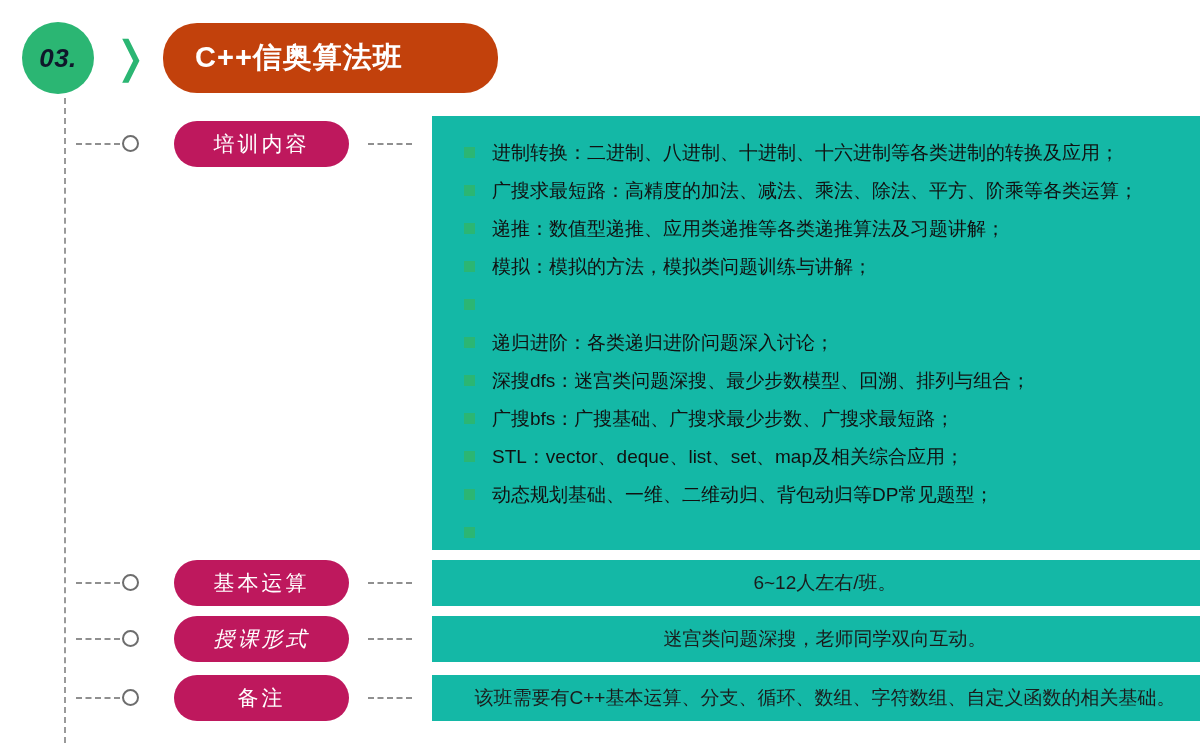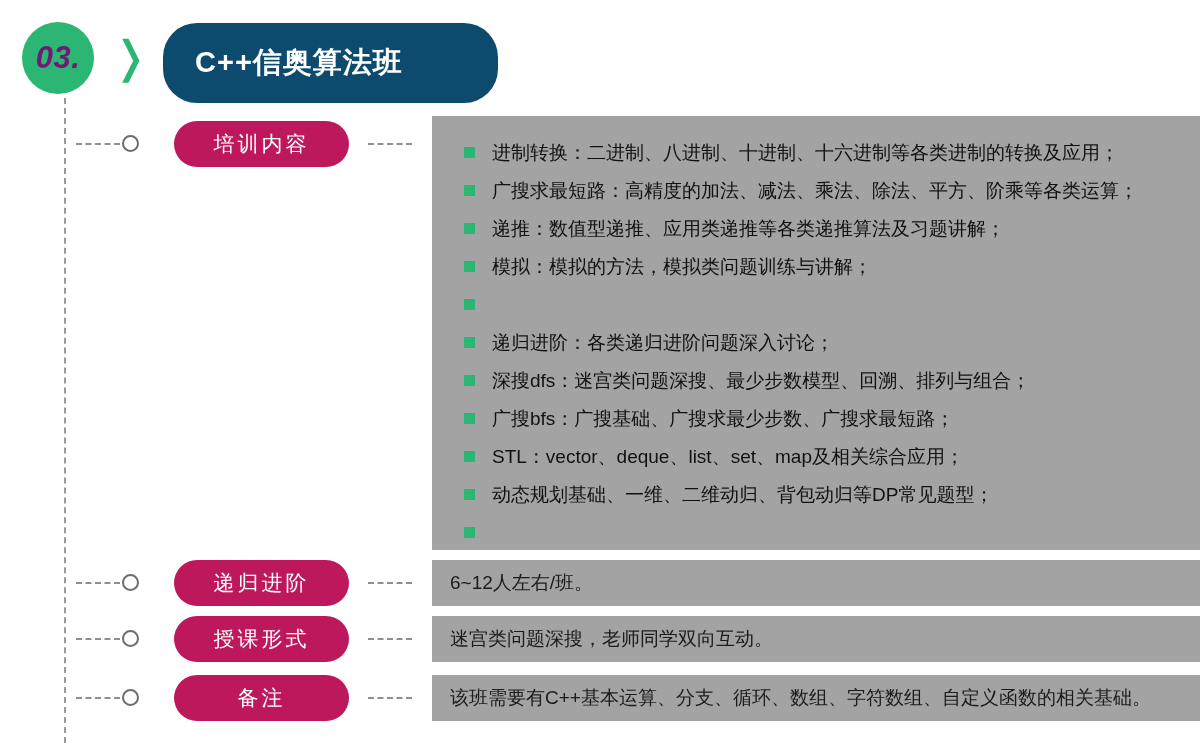--- a/index.html
+++ b/index.html
@@ -24,22 +24,22 @@
     height: 110px;
   }
   .badge-circle {
     position: absolute;
     left: 22px;
     top: 22px;
     width: 72px;
     height: 72px;
     border-radius: 50%;
     background: #2bb673;
-    color: #701a75;
-    font-size: 31px;
+    color: #0f172a;
+    font-size: 26px;
     font-weight: bold;
     font-style: italic;
     display: flex;
     align-items: center;
     justify-content: center;
     letter-spacing: 0.5px;
   }
   .chevron-icon {
     position: absolute;
     left: 112px;
@@ -49,24 +49,24 @@
     color: #2bb673;
     font-size: 44px;
     font-weight: bold;
     line-height: 48px;
     font-family: "DejaVu Sans", sans-serif;
   }
   .title-pill {
     position: absolute;
     left: 163px;
     top: 23px;
-    height: 80px;
+    height: 70px;
     min-width: 335px;
     border-radius: 34px;
-    background: #0c4a6e;
+    background: #c2410c;
     color: #ffffff;
     font-size: 29px;
     font-weight: bold;
     display: flex;
     align-items: center;
     padding: 16px 32px;
     box-sizing: border-box;
     letter-spacing: 1px;
   }
 
@@ -115,22 +115,23 @@
     box-sizing: border-box;
   }
   .connector-right {
     position: absolute;
     width: 44px;
     height: 0;
     border-top: 2px dashed #8f8f8f;
   }
   .panel {
     position: absolute;
-    background: #a3a3a3;
-    box-sizing: border-box;
+    background: #14b8a6;
+    box-sizing: border-box;
+    text-align: center;
   }
   .panel-text {
     font-size: 19px;
     color: #1b1b1b;
     line-height: 38px;
     padding-left: 18px;
   }
 
   
   .content-panel {
@@ -227,31 +228,31 @@
       <li class="content-item">
         <span class="bullet-icon"></span>
       </li>
     </ul>
   </div>
 </div>
 
 <div class="row">
   <div class="connector-left" style="left:76px; top:582px;"></div>
   <div class="node-dot" style="left:122px; top:574px;"></div>
-  <div class="label-pill" style="left:174px; top:560px;">递归进阶</div>
+  <div class="label-pill" style="left:174px; top:560px;">基本运算</div>
   <div class="connector-right" style="left:368px; top:582px;"></div>
   <div class="panel" style="left:432px; top:560px; width:768px; height:46px;">
     <div class="panel-text" style="line-height:46px;">6~12人左右/班。</div>
   </div>
 </div>
 
 <div class="row">
   <div class="connector-left" style="left:76px; top:638px;"></div>
   <div class="node-dot" style="left:122px; top:630px;"></div>
-  <div class="label-pill" style="left:174px; top:616px;">授课形式</div>
+  <div class="label-pill" style="left:174px; top:616px;font-style:italic;">授课形式</div>
   <div class="connector-right" style="left:368px; top:638px;"></div>
   <div class="panel" style="left:432px; top:616px; width:768px; height:46px;">
     <div class="panel-text" style="line-height:46px;">迷宫类问题深搜，老师同学双向互动。</div>
   </div>
 </div>
 
 <div class="row">
   <div class="connector-left" style="left:76px; top:697px;"></div>
   <div class="node-dot" style="left:122px; top:689px;"></div>
   <div class="label-pill" style="left:174px; top:675px;">备注</div>

